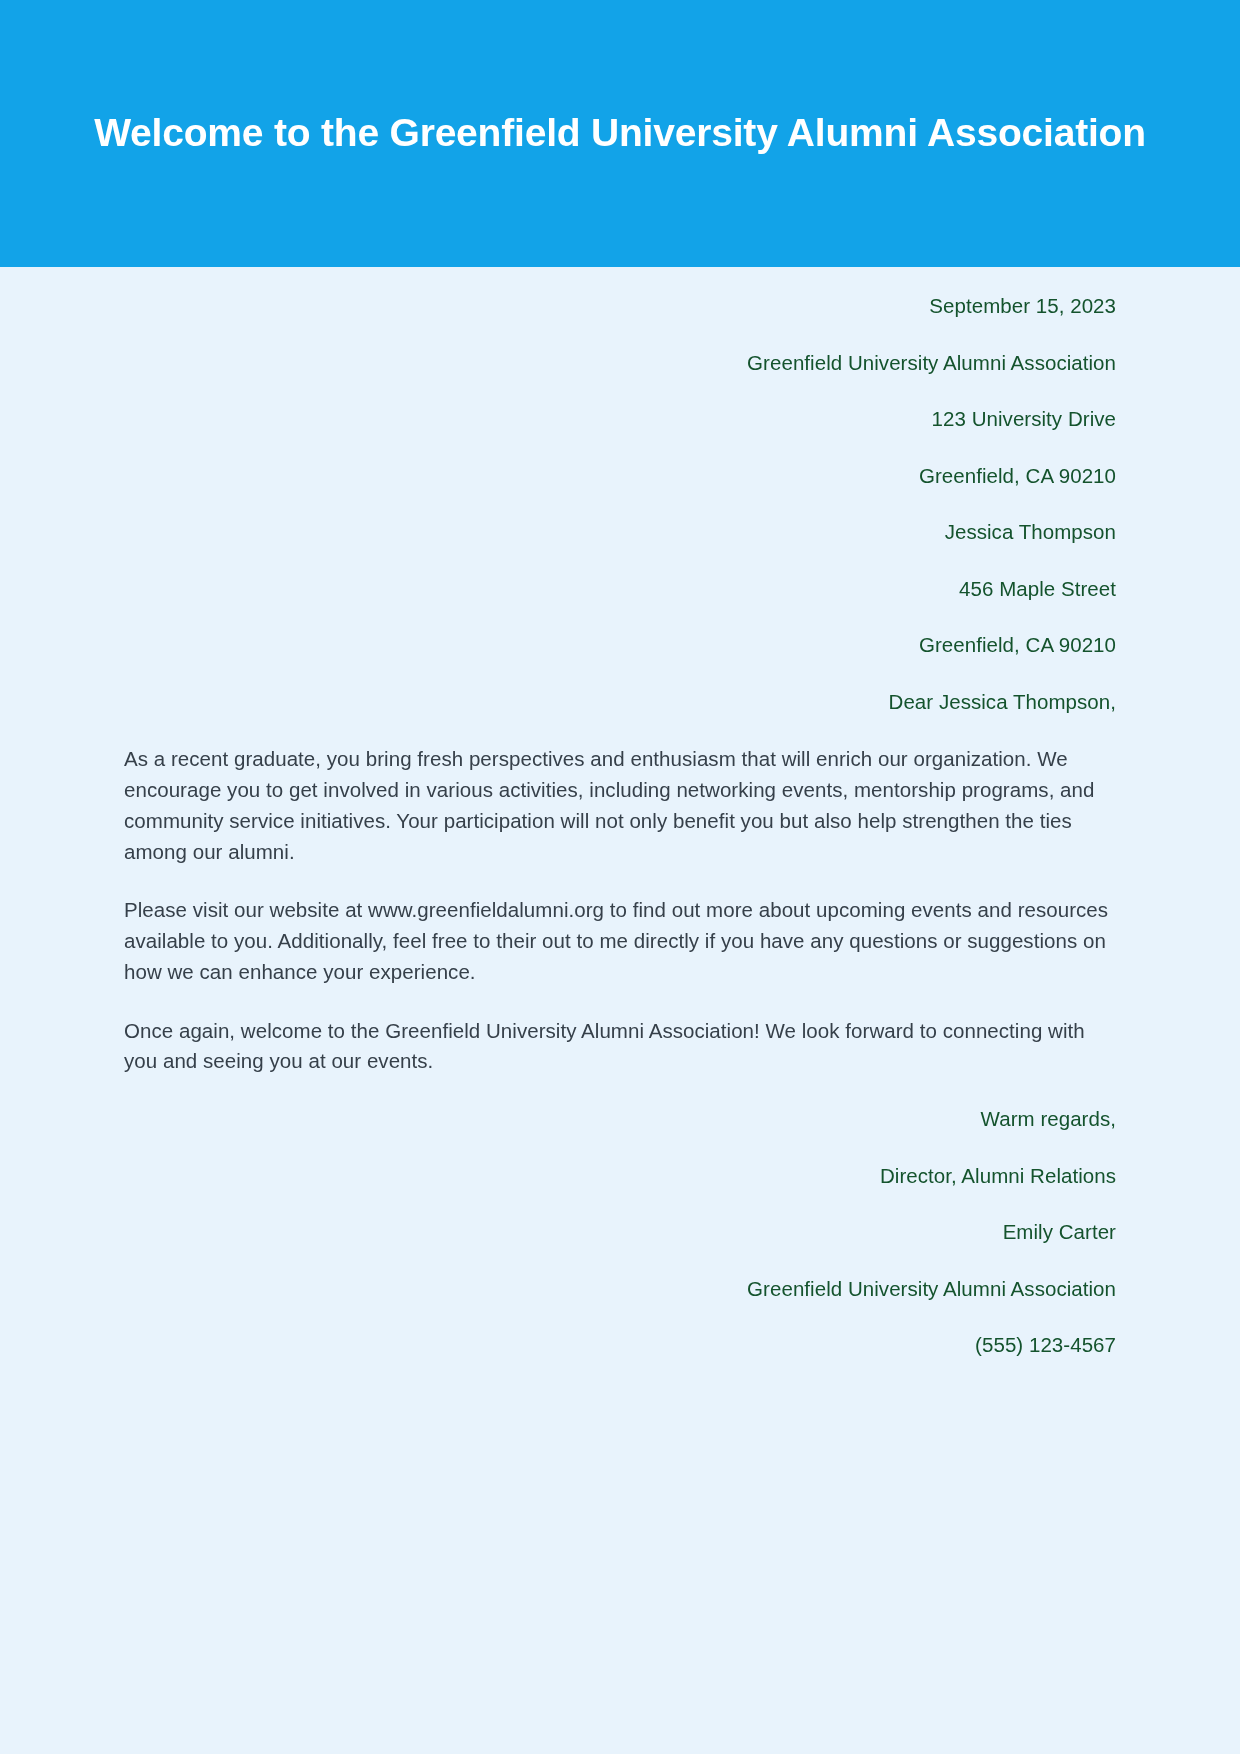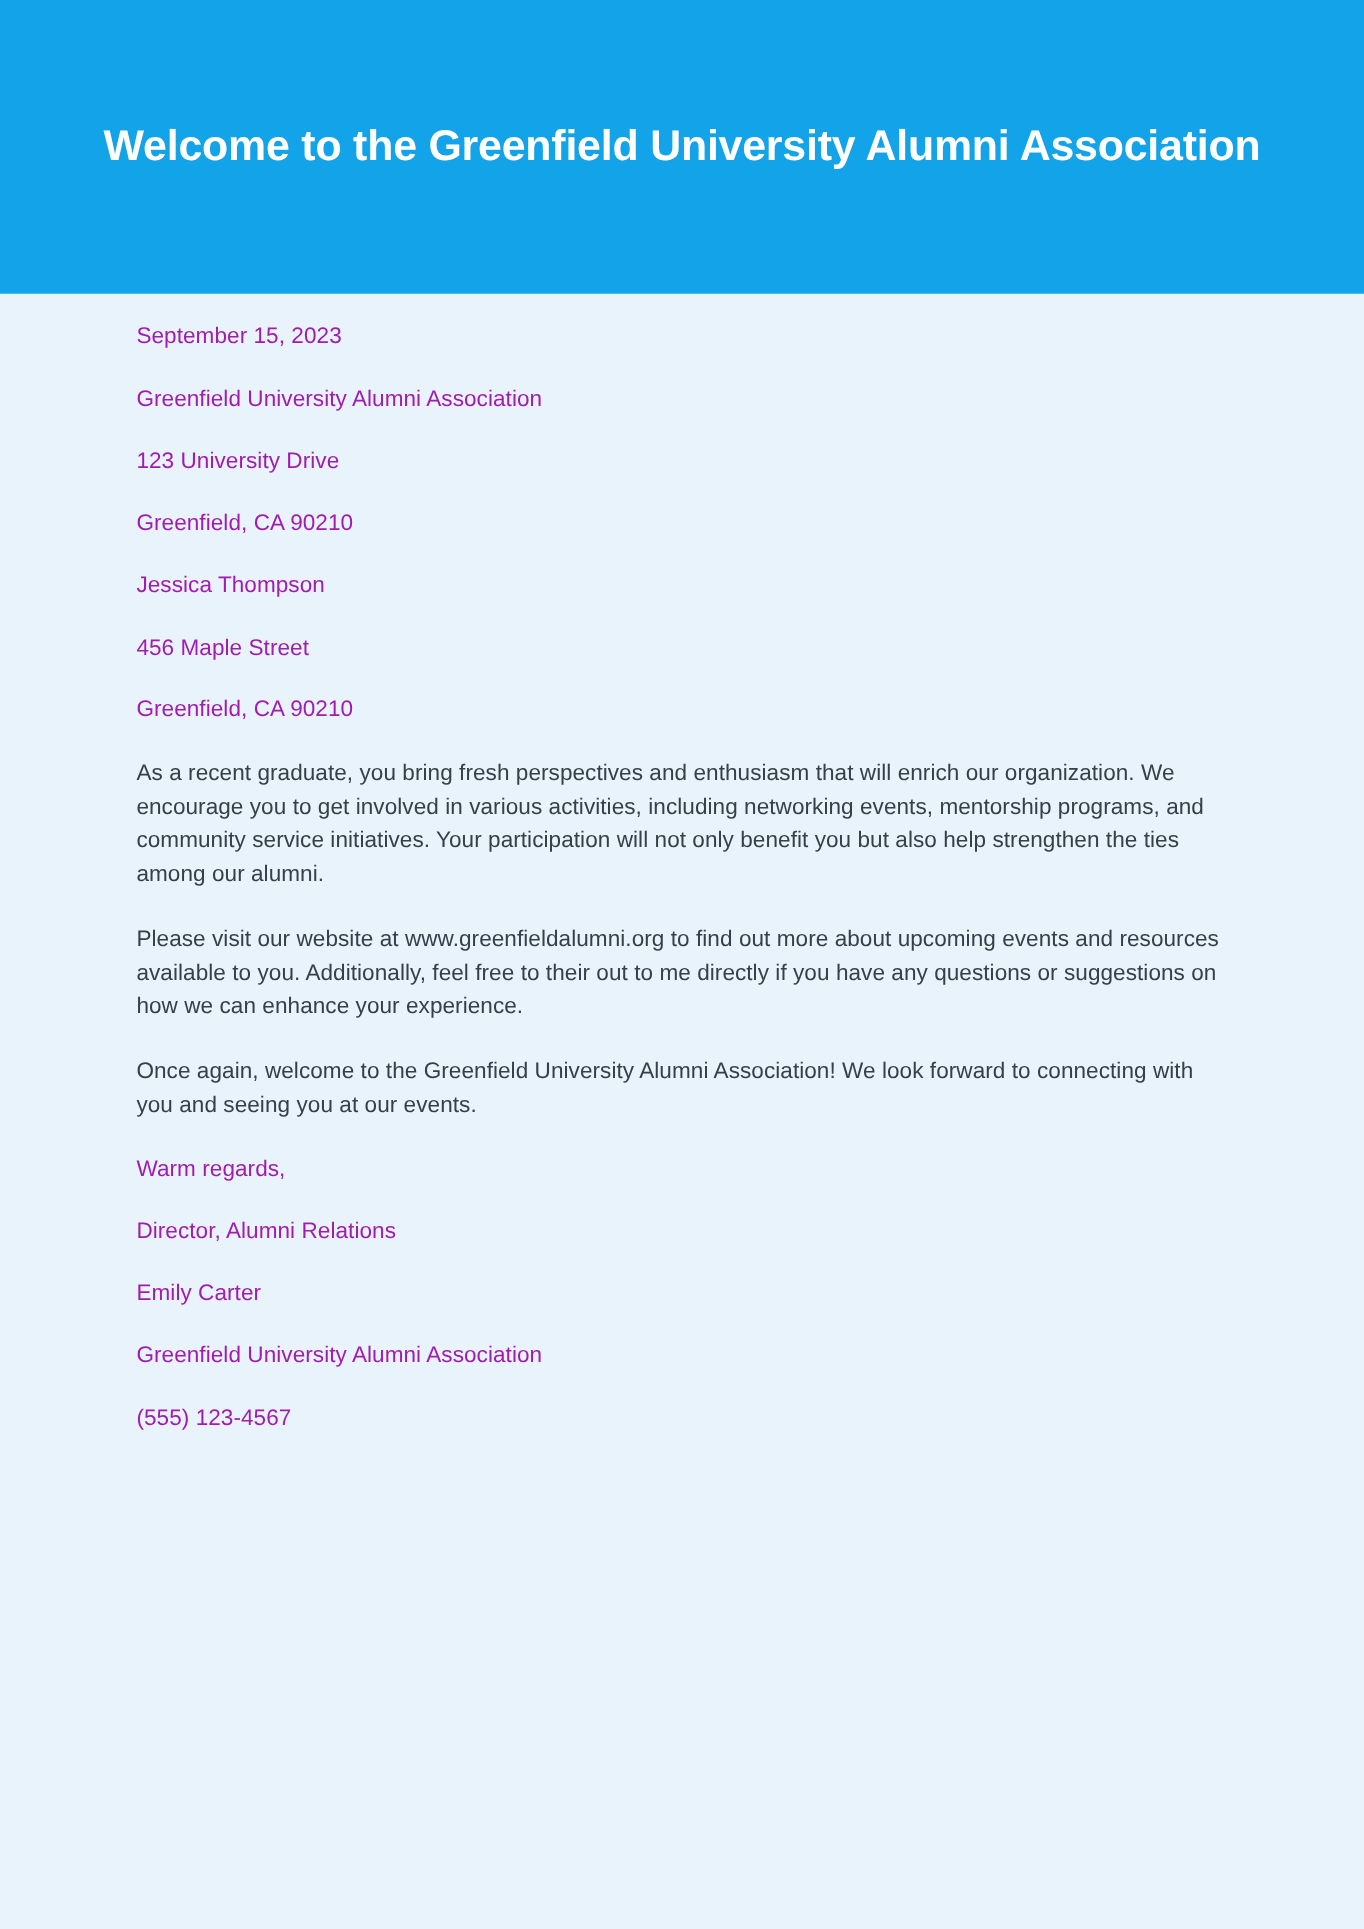--- a/index.html
+++ b/index.html
@@ -44,22 +44,23 @@
   .letter-body {
     padding: 0 124px;
     box-sizing: border-box;
     padding-top: 11px;
   }
   .line {
     font-size: 20.5px;
     line-height: 1.1;
     margin: 0;
     padding: 17px 0 17px 0;
-    color: #a21caf;
+    color: #14532d;
     letter-spacing: 0.05px;
+    text-align: right;
   }
   .para {
     font-size: 20.5px;
     line-height: 1.5;
     margin: 0;
     padding: 14px 0 14px 0;
     color: #36404a;
     max-width: 994px;
     letter-spacing: 0.05px;
   }
@@ -78,20 +79,21 @@
     <p class="line">September 15, 2023</p>
 
     <p class="line">Greenfield University Alumni Association</p>
     <p class="line">123 University Drive</p>
     <p class="line">Greenfield, CA 90210</p>
 
     <p class="line">Jessica Thompson</p>
     <p class="line">456 Maple Street</p>
     <p class="line">Greenfield, CA 90210</p>
 
+    <p class="line">Dear Jessica Thompson,</p>
 
     <p class="para">As a recent graduate, you bring fresh perspectives and enthusiasm that will enrich our organization. We encourage you to get involved in various activities, including networking events, mentorship programs, and community service initiatives. Your participation will not only benefit you but also help strengthen the ties among our alumni.</p>
     <p class="para">Please visit our website at www.greenfieldalumni.org to find out more about upcoming events and resources available to you. Additionally, feel free to their out to me directly if you have any questions or suggestions on how we can enhance your experience.</p>
     <p class="para">Once again, welcome to the Greenfield University Alumni Association! We look forward to connecting with you and seeing you at our events.</p>
 
     <p class="line">Warm regards,</p>
     <p class="line">Director, Alumni Relations</p>
     <p class="line">Emily Carter</p>
     <p class="line">Greenfield University Alumni Association</p>
     <p class="line">(555) 123-4567</p>

